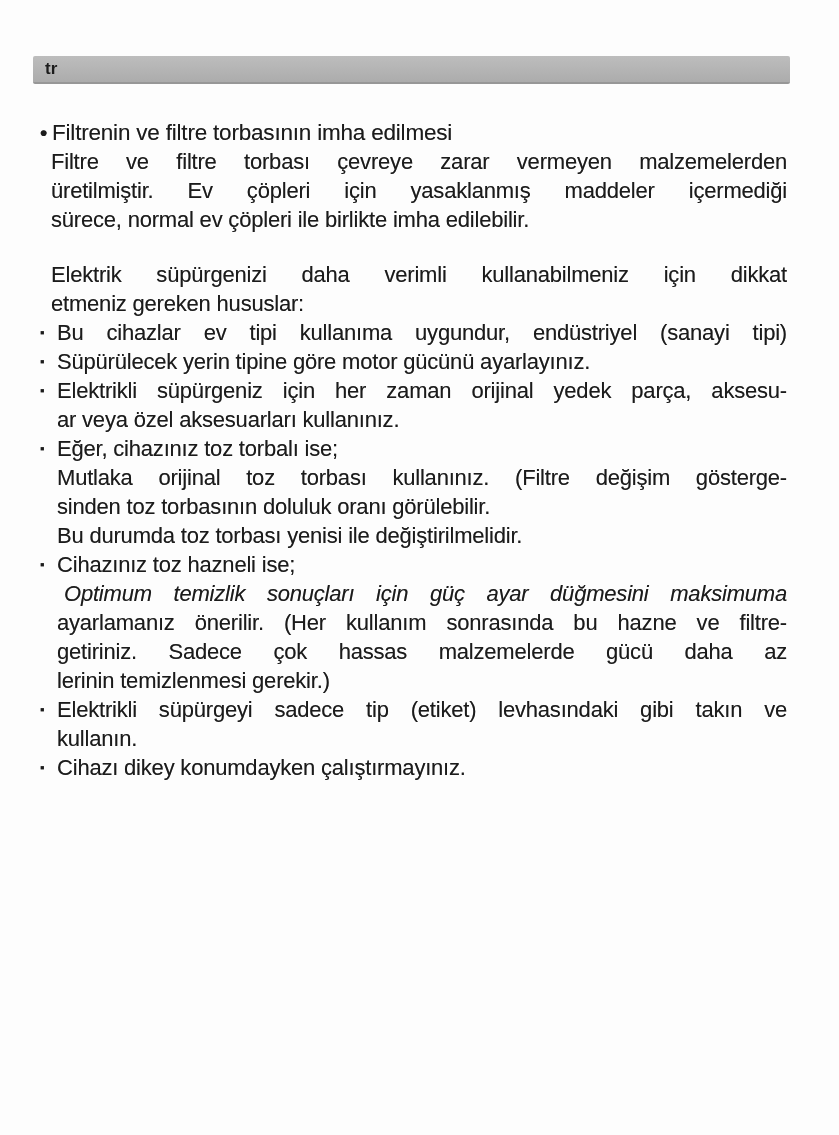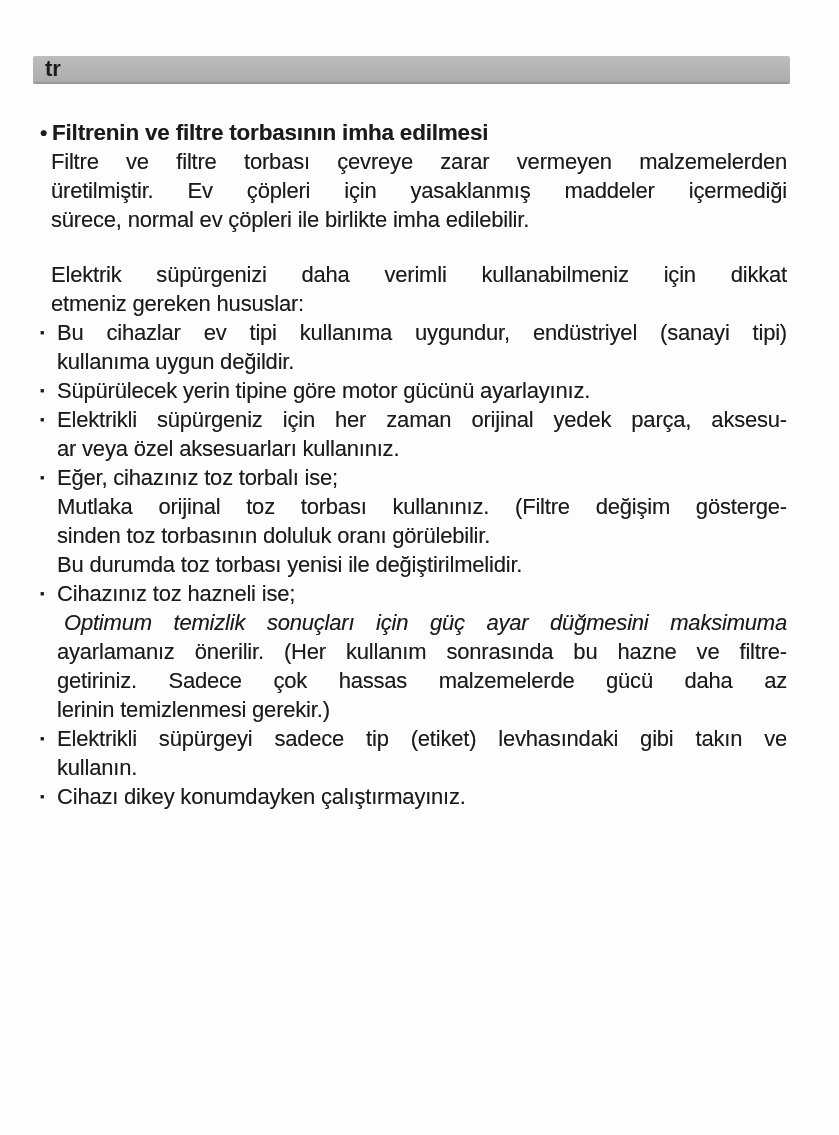--- a/index.html
+++ b/index.html
@@ -25,21 +25,21 @@
     height: 28px;
     background: linear-gradient(#bdbdbd, #acacac);
     border-bottom: 2px solid #979797;
     border-radius: 2px;
     display: flex;
     align-items: center;
     box-sizing: border-box;
     padding-left: 12px;
   }
   .lang-code {
-    font-size: 22px;
+    font-size: 17px;
     font-weight: bold;
     color: #1c1c1c;
     letter-spacing: 0px;
   }
   
   .content {
     position: absolute;
     left: 40px;
     top: 118px;
     width: 747px;
@@ -61,21 +61,21 @@
   .hq {
     flex: 0 0 12px;
     font-size: 21px;
     line-height: 29px;
   }
   .ht {
     flex: 1;
     margin: 0;
     font-size: 22.5px;
     line-height: 29px;
-    font-weight: bold;
+    font-weight: normal;
   }
   .brow { display: flex; align-items: flex-start; }
   .bq {
     flex: 0 0 17px;
     font-size: 13px;
     line-height: 29px;
   }
   .bl { flex: 1; min-width: 0; }
 </style>
 </head>
@@ -102,21 +102,20 @@
 
     <div class="pad intro">
       <div class="line just">Elektrik süpürgenizi daha verimli kullanabilmeniz için dikkat</div>
       <div class="line">etmeniz gereken hususlar:</div>
     </div>
 
     <div class="brow">
       <span class="bq">▪</span>
       <div class="bl">
         <div class="line just">Bu cihazlar ev tipi kullanıma uygundur, endüstriyel (sanayi tipi)</div>
-        <div class="line">kullanıma uygun değildir.</div>
       </div>
     </div>
 
     <div class="brow">
       <span class="bq">▪</span>
       <div class="bl">
         <div class="line">Süpürülecek yerin tipine göre motor gücünü ayarlayınız.</div>
       </div>
     </div>
 

